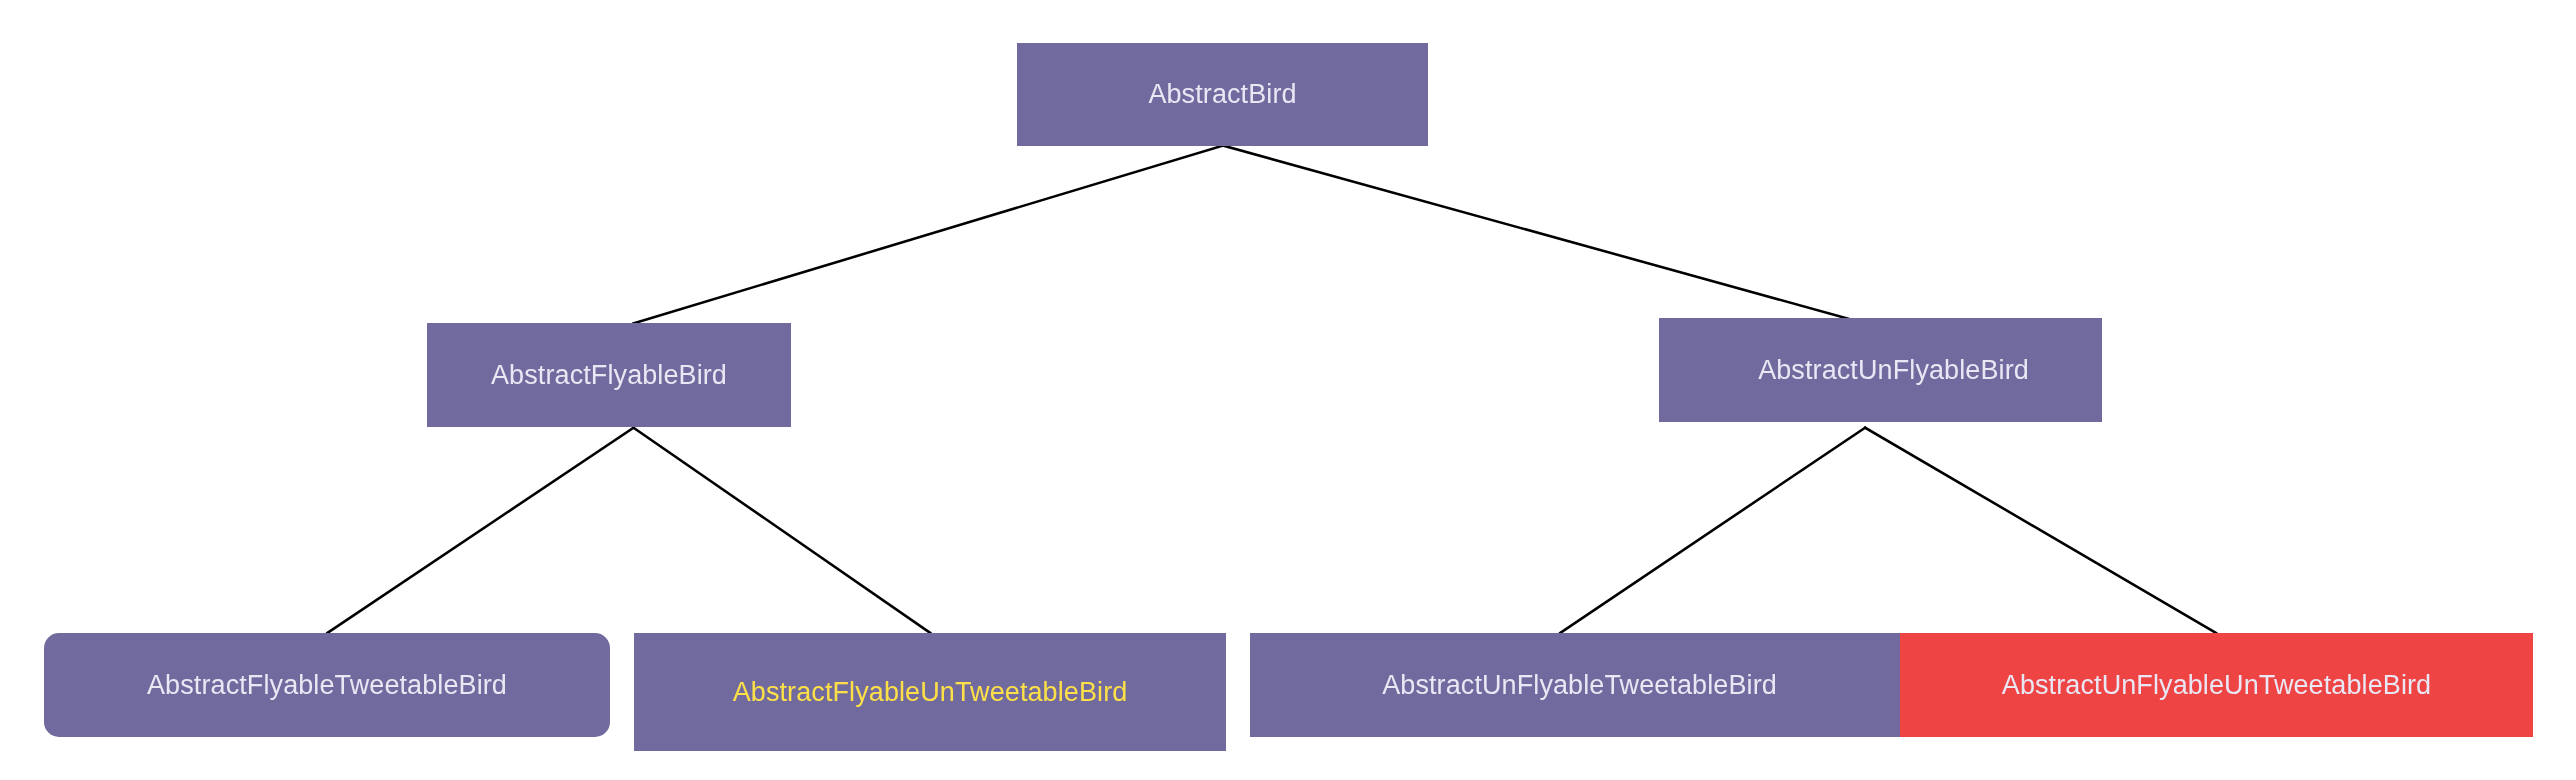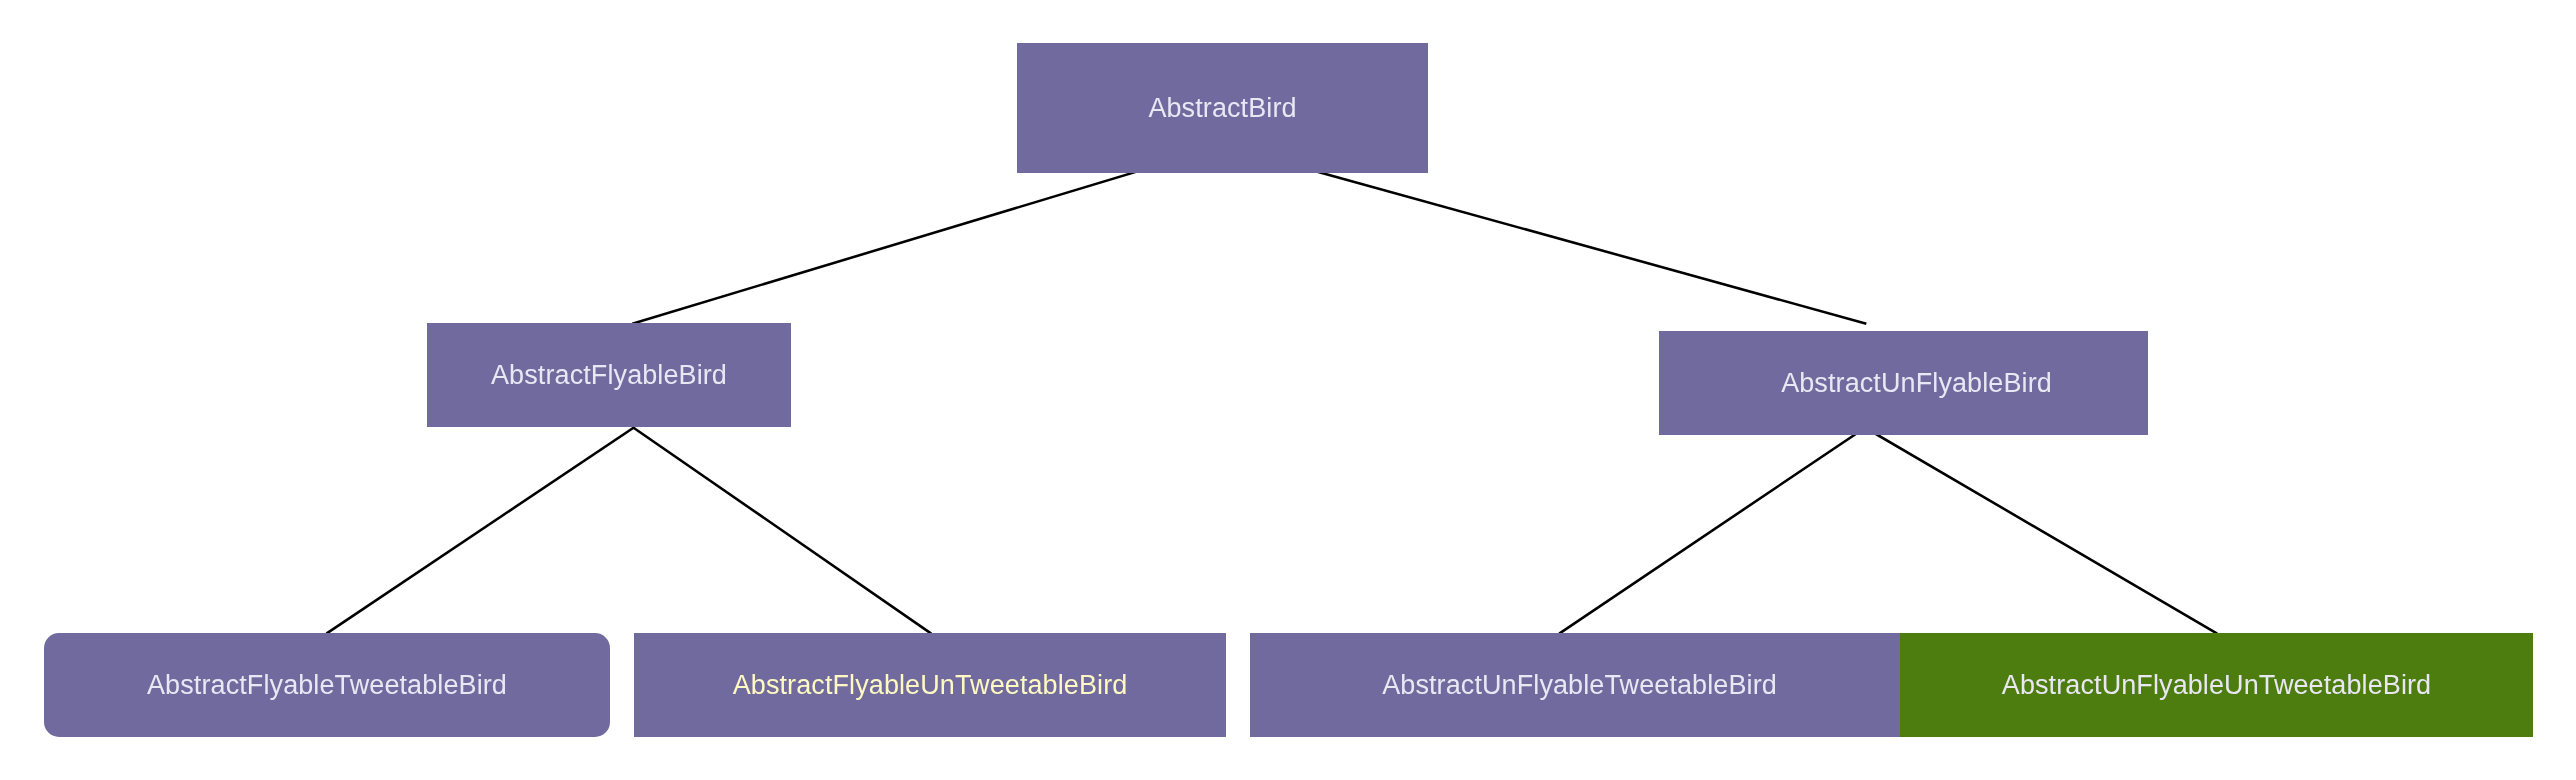--- a/index.html
+++ b/index.html
@@ -54,36 +54,36 @@
 <div id="diagram-canvas">
   <svg id="connector-layer" width="2576" height="781" viewBox="0 0 3013 913" xmlns="http://www.w3.org/2000/svg" aria-hidden="true">
       <line x1="1430.5" y1="170" x2="741" y2="378" stroke="#000000" stroke-width="3" stroke-linecap="square"></line>
       <line x1="1430.5" y1="170" x2="2181.5" y2="378" stroke="#000000" stroke-width="3" stroke-linecap="square"></line>
       <line x1="741" y1="500" x2="383" y2="740" stroke="#000000" stroke-width="3" stroke-linecap="square"></line>
       <line x1="741" y1="500" x2="1088" y2="740" stroke="#000000" stroke-width="3" stroke-linecap="square"></line>
       <line x1="2181.5" y1="500" x2="1825" y2="740" stroke="#000000" stroke-width="3" stroke-linecap="square"></line>
       <line x1="2181.5" y1="500" x2="2592" y2="740" stroke="#000000" stroke-width="3" stroke-linecap="square"></line>
     </svg>
   <div id="node-layer">
-      <div class="tree-node" style="left: 1017px; top: 43px; width: 411px; height: 130px; background: rgb(113, 106, 158); color: rgb(233, 231, 244);">
+      <div class="tree-node" style="left: 1017px; top: 43px; width: 411px; height: 103px; background: rgb(113, 106, 158); color: rgb(233, 231, 244);">
         <span class="node-label">AbstractBird</span>
       </div>
       <div class="tree-node" style="left: 427px; top: 323px; width: 364px; height: 104px; background: rgb(113, 106, 158); color: rgb(233, 231, 244);">
         <span class="node-label">AbstractFlyableBird</span>
       </div>
-      <div class="tree-node" style="left: 1659px; top: 331px; width: 489px; height: 104px; background: rgb(113, 106, 158); color: rgb(233, 231, 244); padding-left: 26px;">
+      <div class="tree-node" style="left: 1659px; top: 318px; width: 443px; height: 104px; background: rgb(113, 106, 158); color: rgb(233, 231, 244); padding-left: 26px;">
         <span class="node-label">AbstractUnFlyableBird</span>
       </div>
       <div class="tree-node" style="left: 44px; top: 633px; width: 566px; height: 104px; background: rgb(113, 106, 158); color: rgb(233, 231, 244); border-radius: 15px;">
         <span class="node-label">AbstractFlyableTweetableBird</span>
       </div>
-      <div class="tree-node" style="left: 634px; top: 633px; width: 592px; height: 104px; background: rgb(113, 106, 158); color: #fef9c3;">
+      <div class="tree-node" style="left: 634px; top: 633px; width: 592px; height: 118px; background: rgb(113, 106, 158); color: #fde047;">
         <span class="node-label">AbstractFlyableUnTweetableBird</span>
       </div>
       <div class="tree-node" style="left: 1250px; top: 633px; width: 659px; height: 104px; background: rgb(113, 106, 158); color: rgb(233, 231, 244);">
         <span class="node-label">AbstractUnFlyableTweetableBird</span>
       </div>
-      <div class="tree-node" style="left: 1900px; top: 633px; width: 633px; height: 104px; background: #4d7c0f; color: rgb(233, 231, 244);">
+      <div class="tree-node" style="left: 1900px; top: 633px; width: 633px; height: 104px; background: #ef4444; color: rgb(233, 231, 244);">
         <span class="node-label">AbstractUnFlyableUnTweetableBird</span>
       </div>
     </div>
 </div>
 
 
 </body></html>

